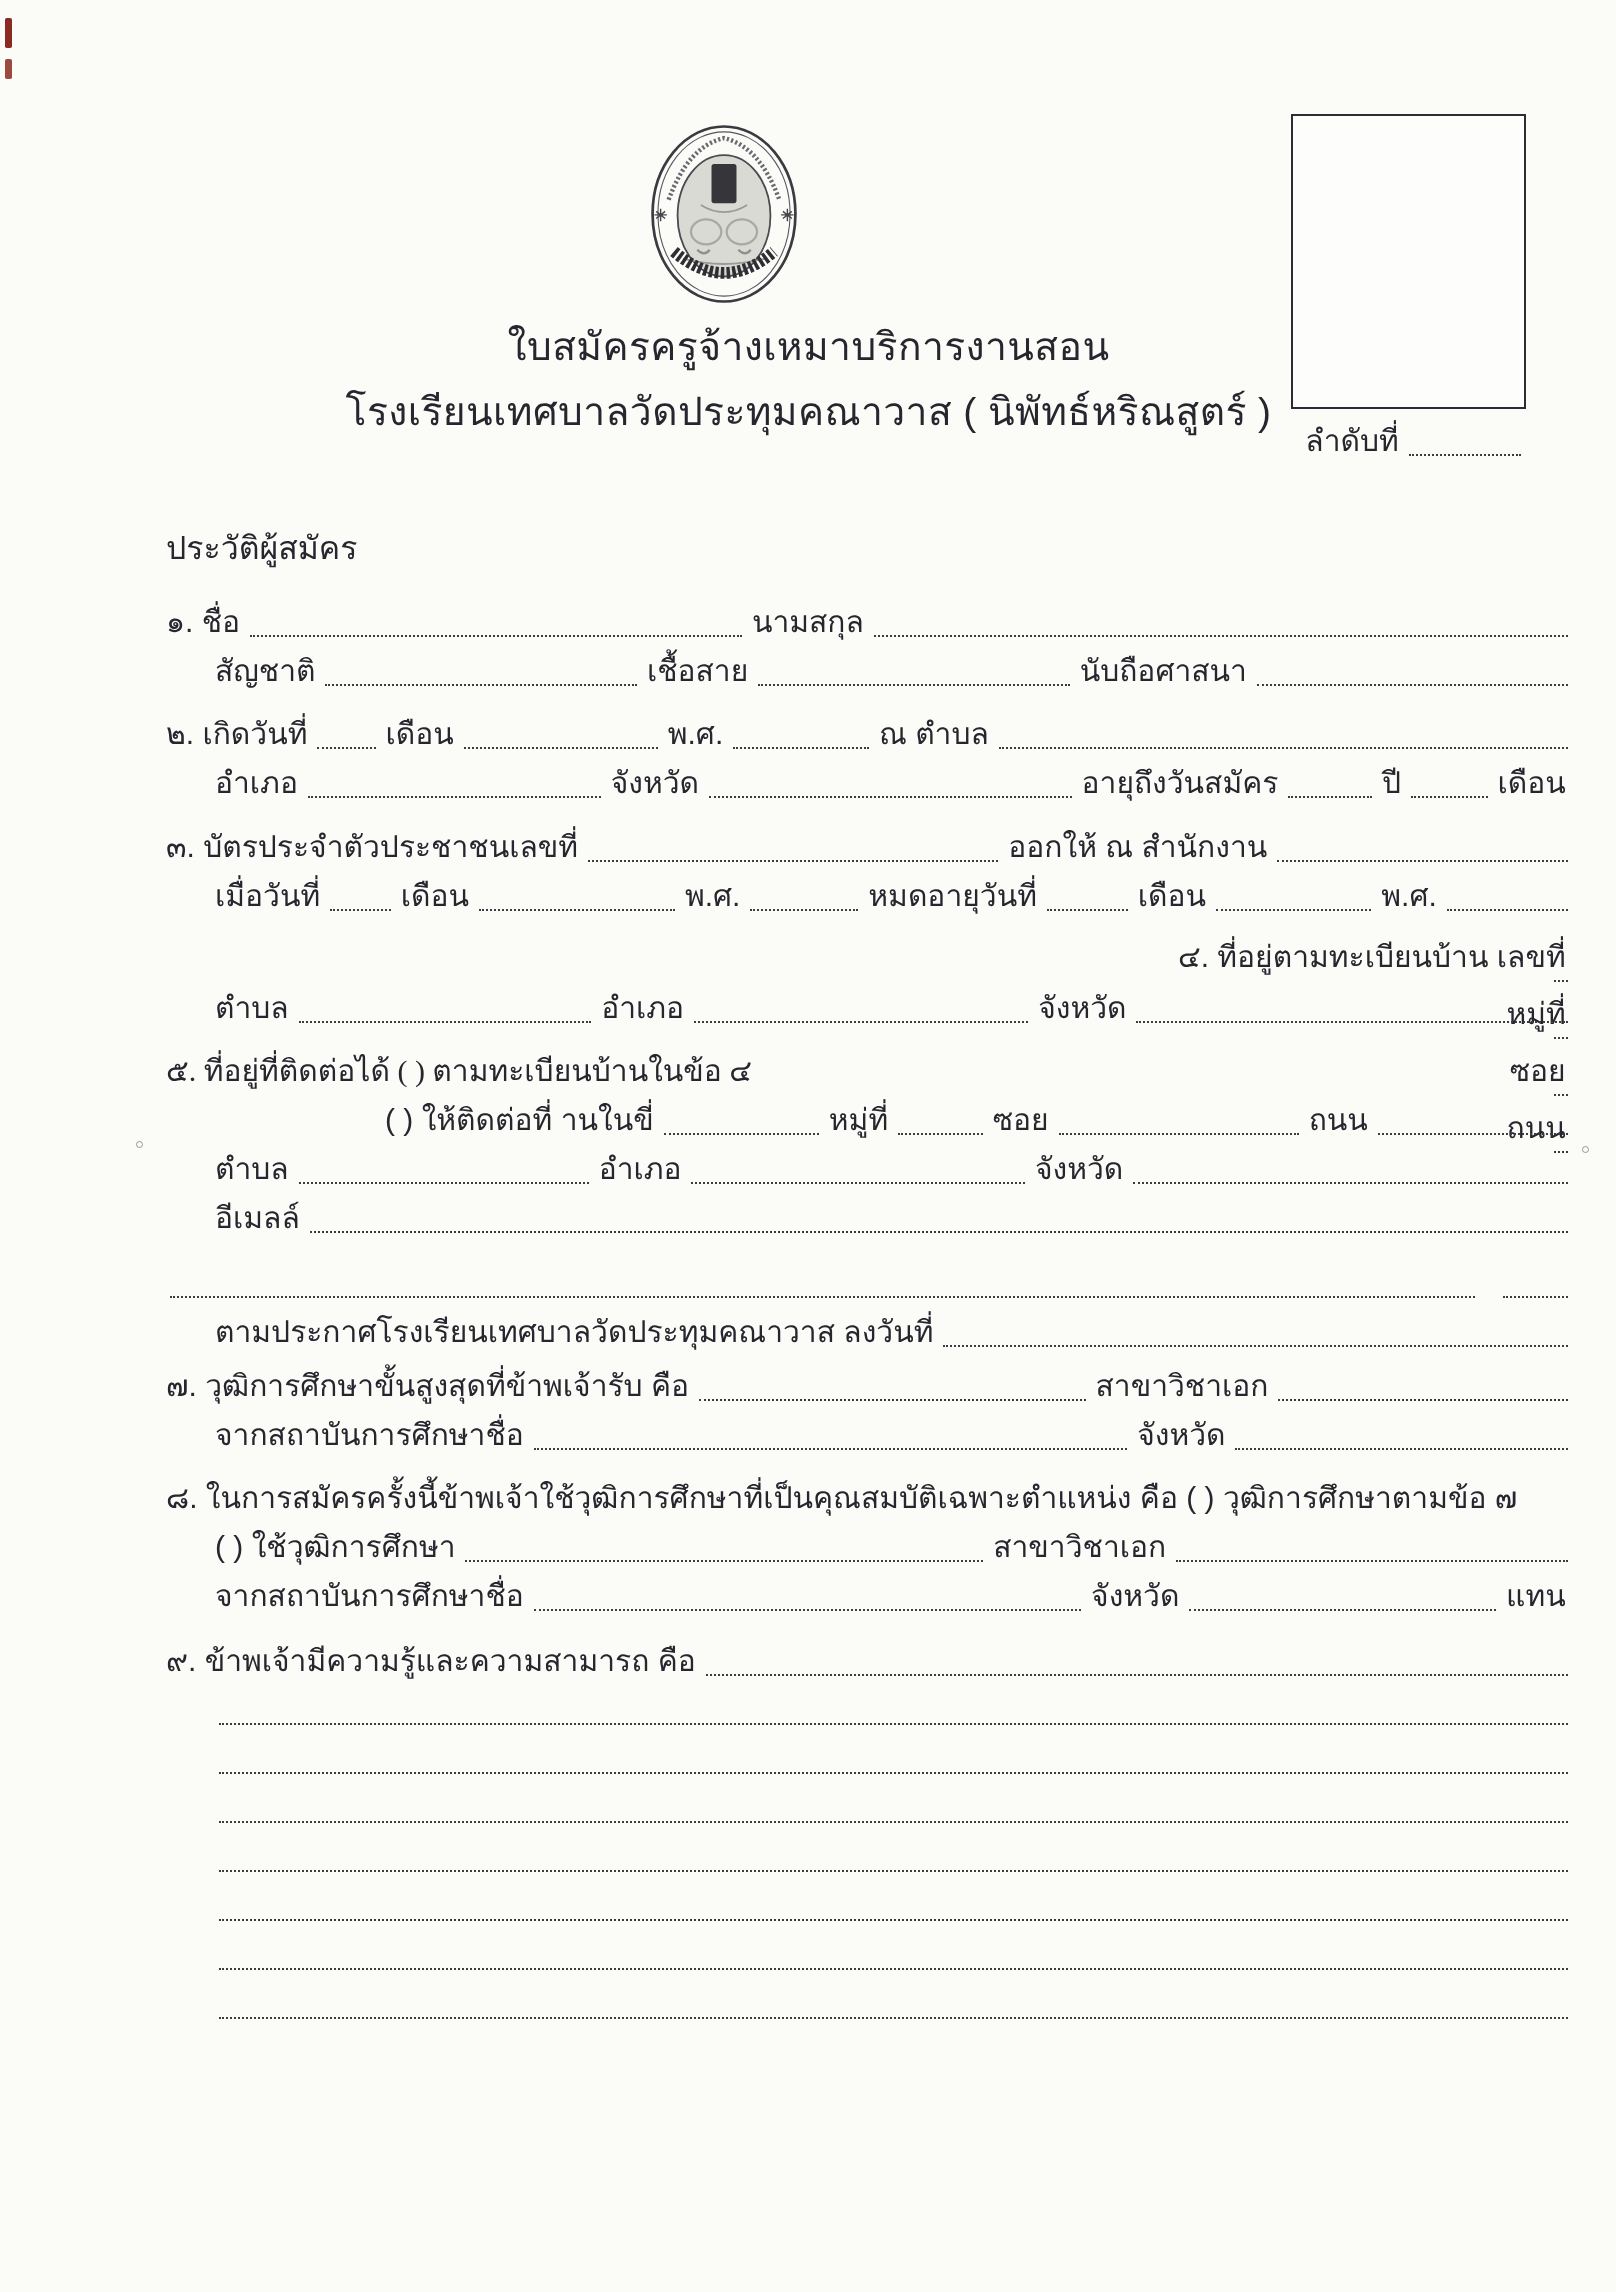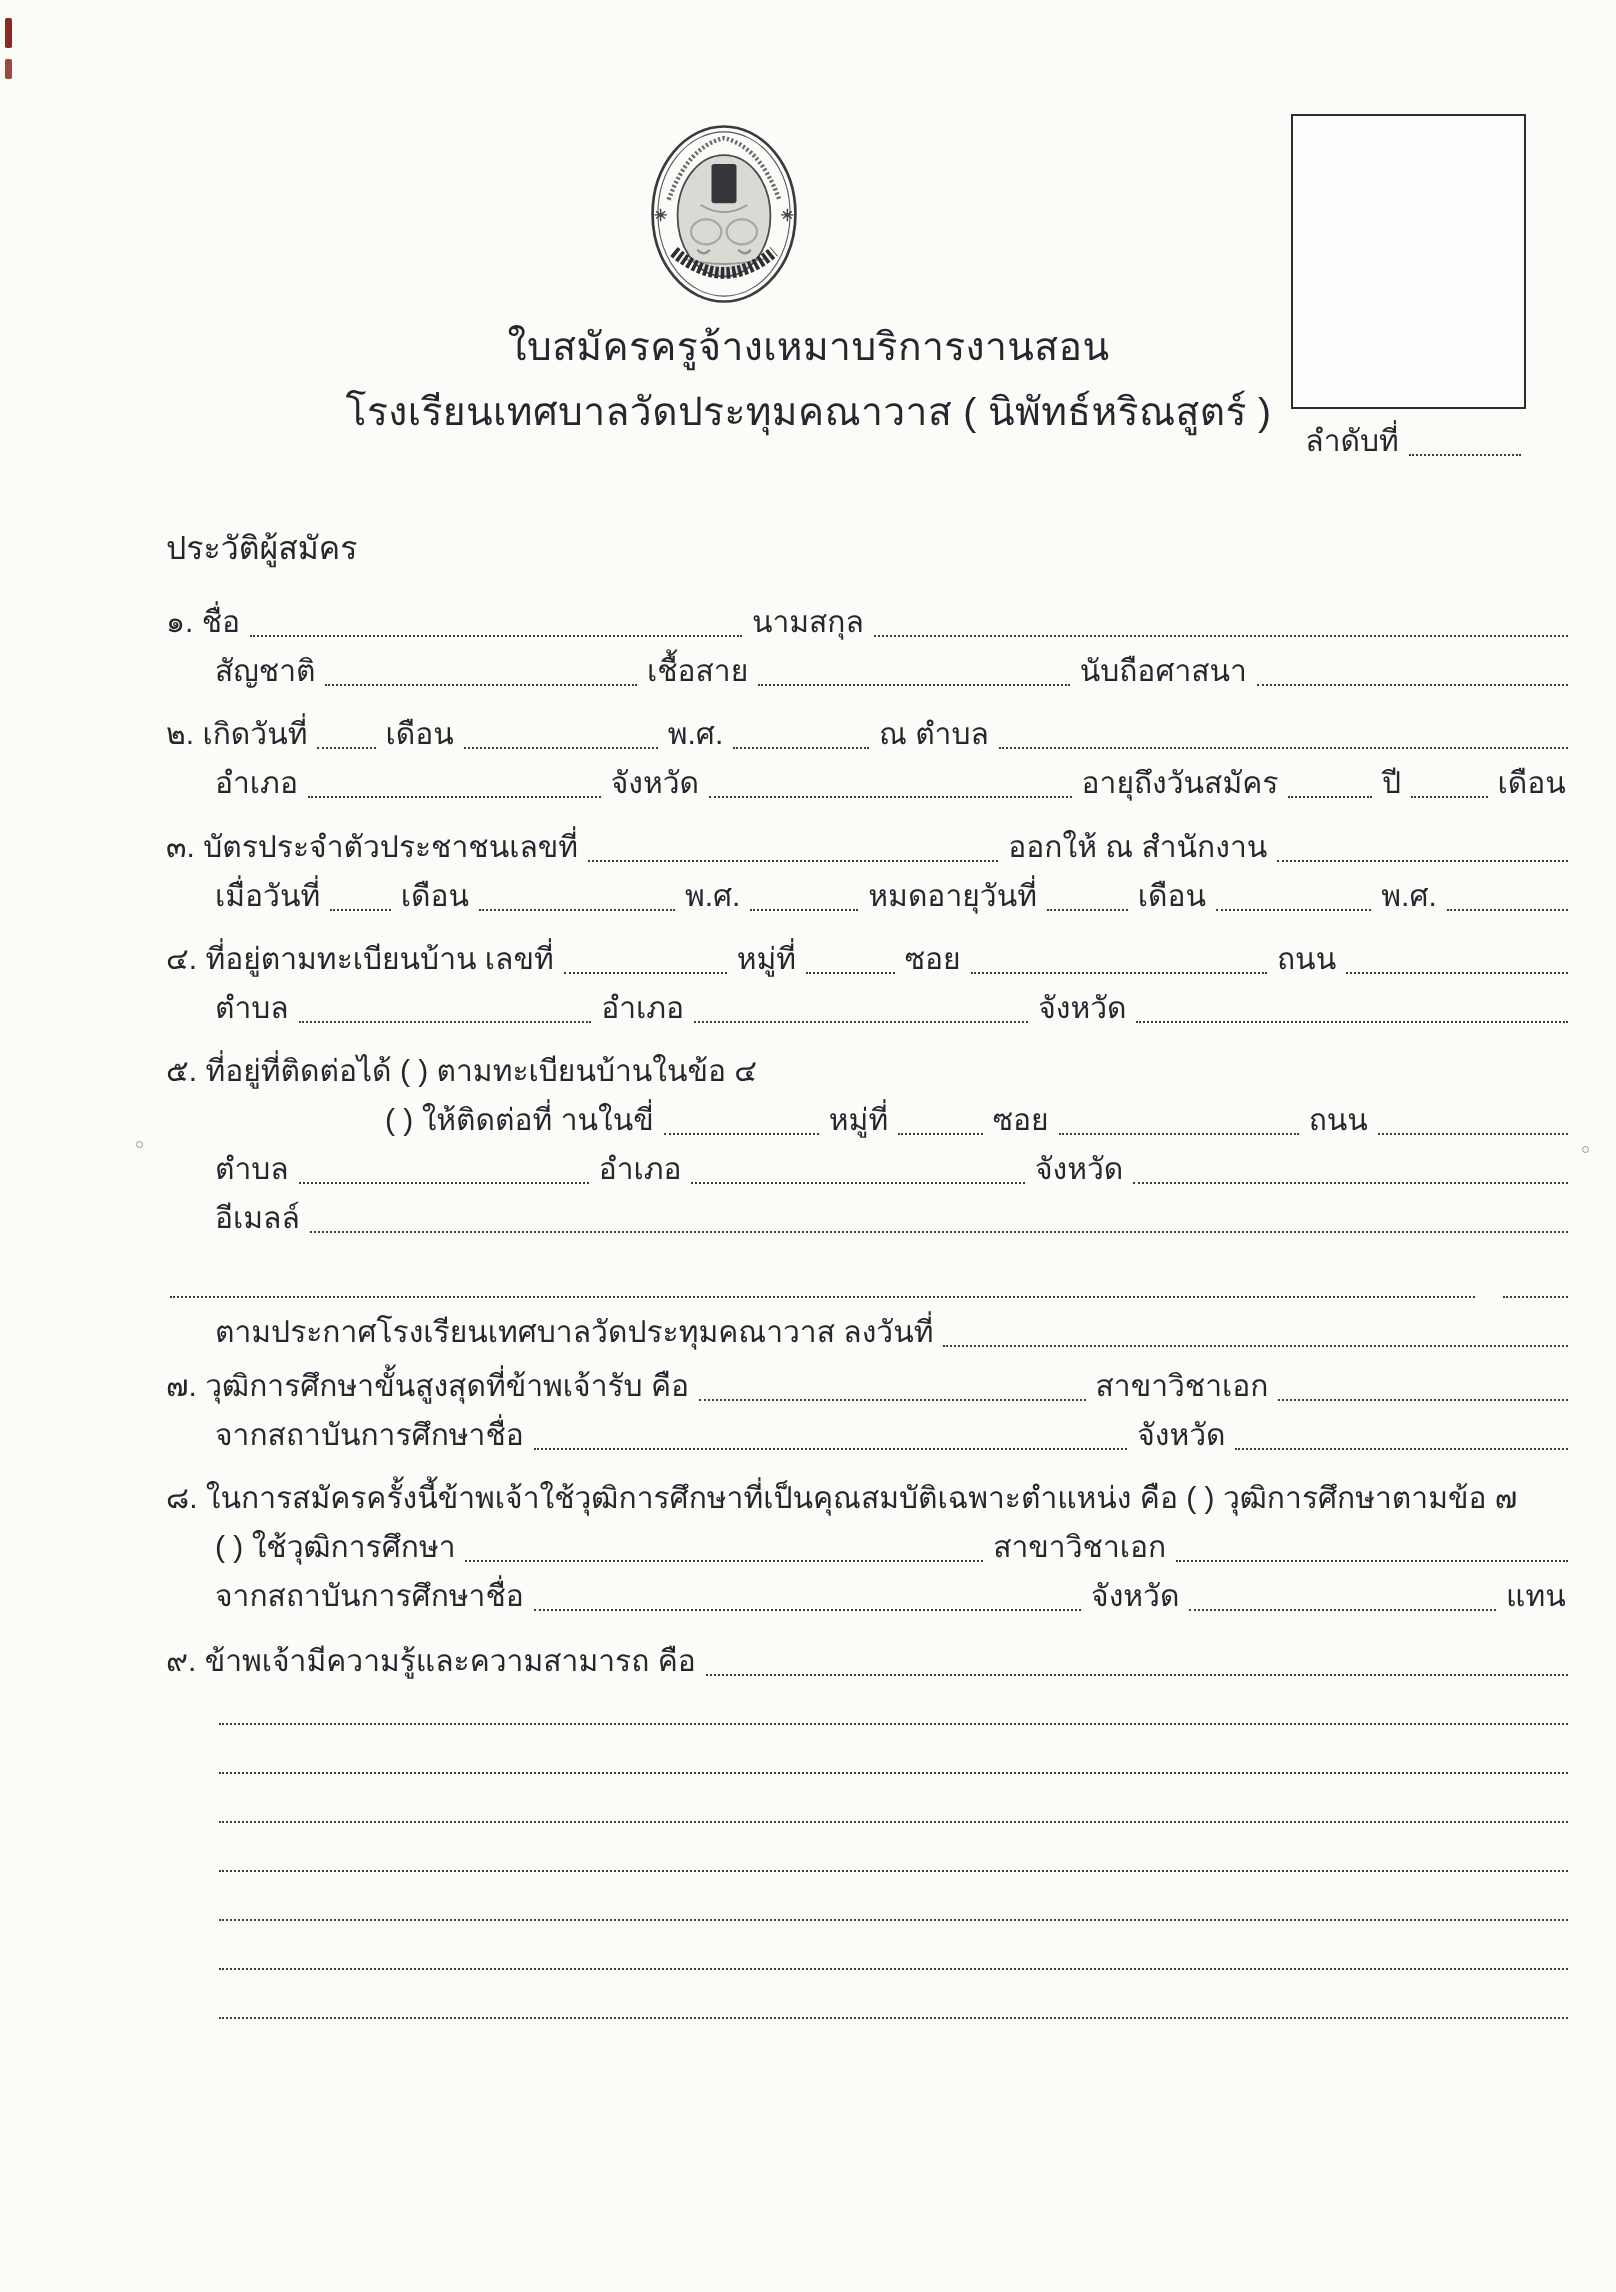--- a/index.html
+++ b/index.html
@@ -152,39 +152,39 @@
       <span class="seg-d" style="flex-grow: 1.45;"></span>
       <span class="seg-t">พ.ศ.</span>
       <span class="seg-d" style="flex-grow: 0.8;"></span>
       <span class="seg-t">หมดอายุวันที่</span>
       <span class="seg-d" style="flex-grow: 0.6;"></span>
       <span class="seg-t">เดือน</span>
       <span class="seg-d" style="flex-grow: 1.15;"></span>
       <span class="seg-t">พ.ศ.</span>
       <span class="seg-d" style="flex-grow: 0.9;"></span>
     </div>
-    <div class="line" style="margin-top: 14.3px;">
+    <div class="line" style="margin-top: 14.3px; flex-direction: column;">
       <span class="seg-t">๔. ที่อยู่ตามทะเบียนบ้าน เลขที่</span>
       <span class="seg-d" style="flex-grow: 1.1;"></span>
       <span class="seg-t">หมู่ที่</span>
       <span class="seg-d" style="flex-grow: 0.6;"></span>
       <span class="seg-t">ซอย</span>
       <span class="seg-d" style="flex-grow: 2;"></span>
       <span class="seg-t">ถนน</span>
       <span class="seg-d" style="flex-grow: 1.5;"></span>
     </div>
     <div class="line" style="margin-left: 49px;">
       <span class="seg-t">ตำบล</span>
       <span class="seg-d" style="flex-grow: 2.1;"></span>
       <span class="seg-t">อำเภอ</span>
       <span class="seg-d" style="flex-grow: 2.4;"></span>
       <span class="seg-t">จังหวัด</span>
       <span class="seg-d" style="flex-grow: 3.1;"></span>
     </div>
-    <div class="line" style="margin-top: 14.3px;">
+    <div class="line" style="margin-top: 14.3px; font-family: Liberation Serif, serif;">
       <span class="seg-t">๕. ที่อยู่ที่ติดต่อได้ ( ) ตามทะเบียนบ้านในข้อ ๔</span>
     </div>
     <div class="line" style="margin-left: 219px;">
       <span class="seg-t">( ) ให้ติดต่อที่ านในขี่</span>
       <span class="seg-d" style="flex-grow: 1.1;"></span>
       <span class="seg-t">หมู่ที่</span>
       <span class="seg-d" style="flex-grow: 0.6;"></span>
       <span class="seg-t">ซอย</span>
       <span class="seg-d" style="flex-grow: 1.7;"></span>
       <span class="seg-t">ถนน</span>

